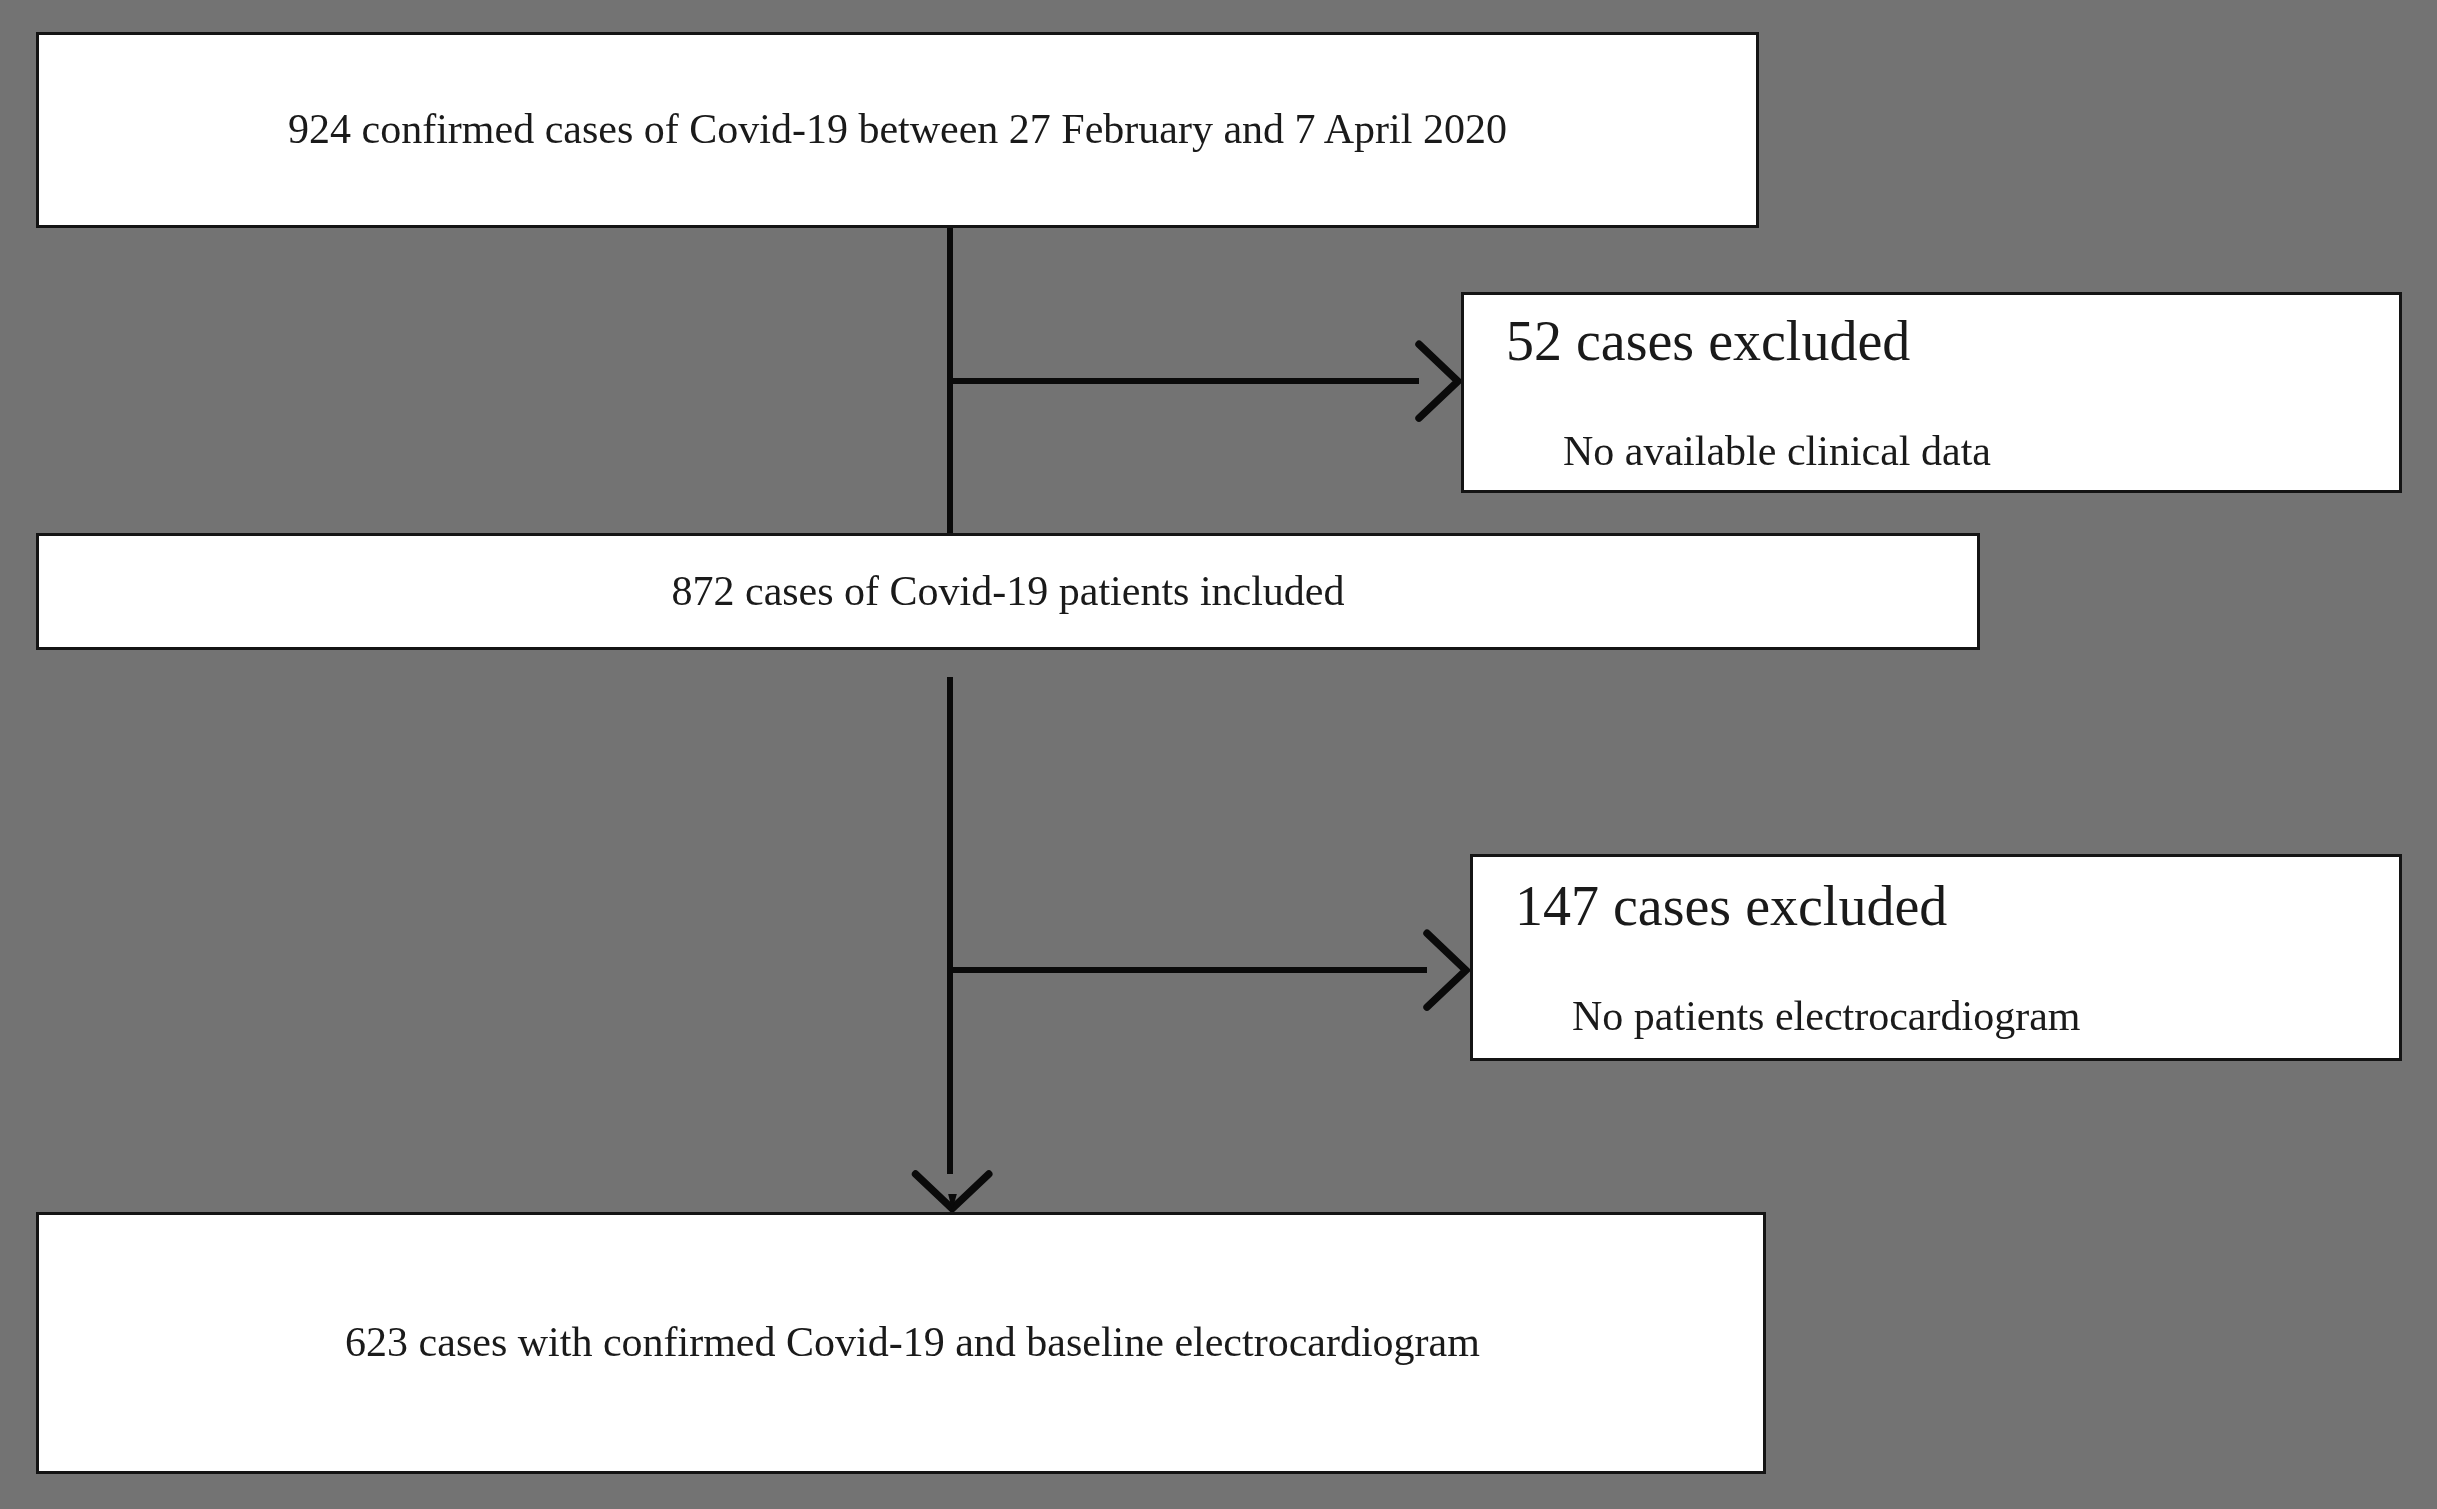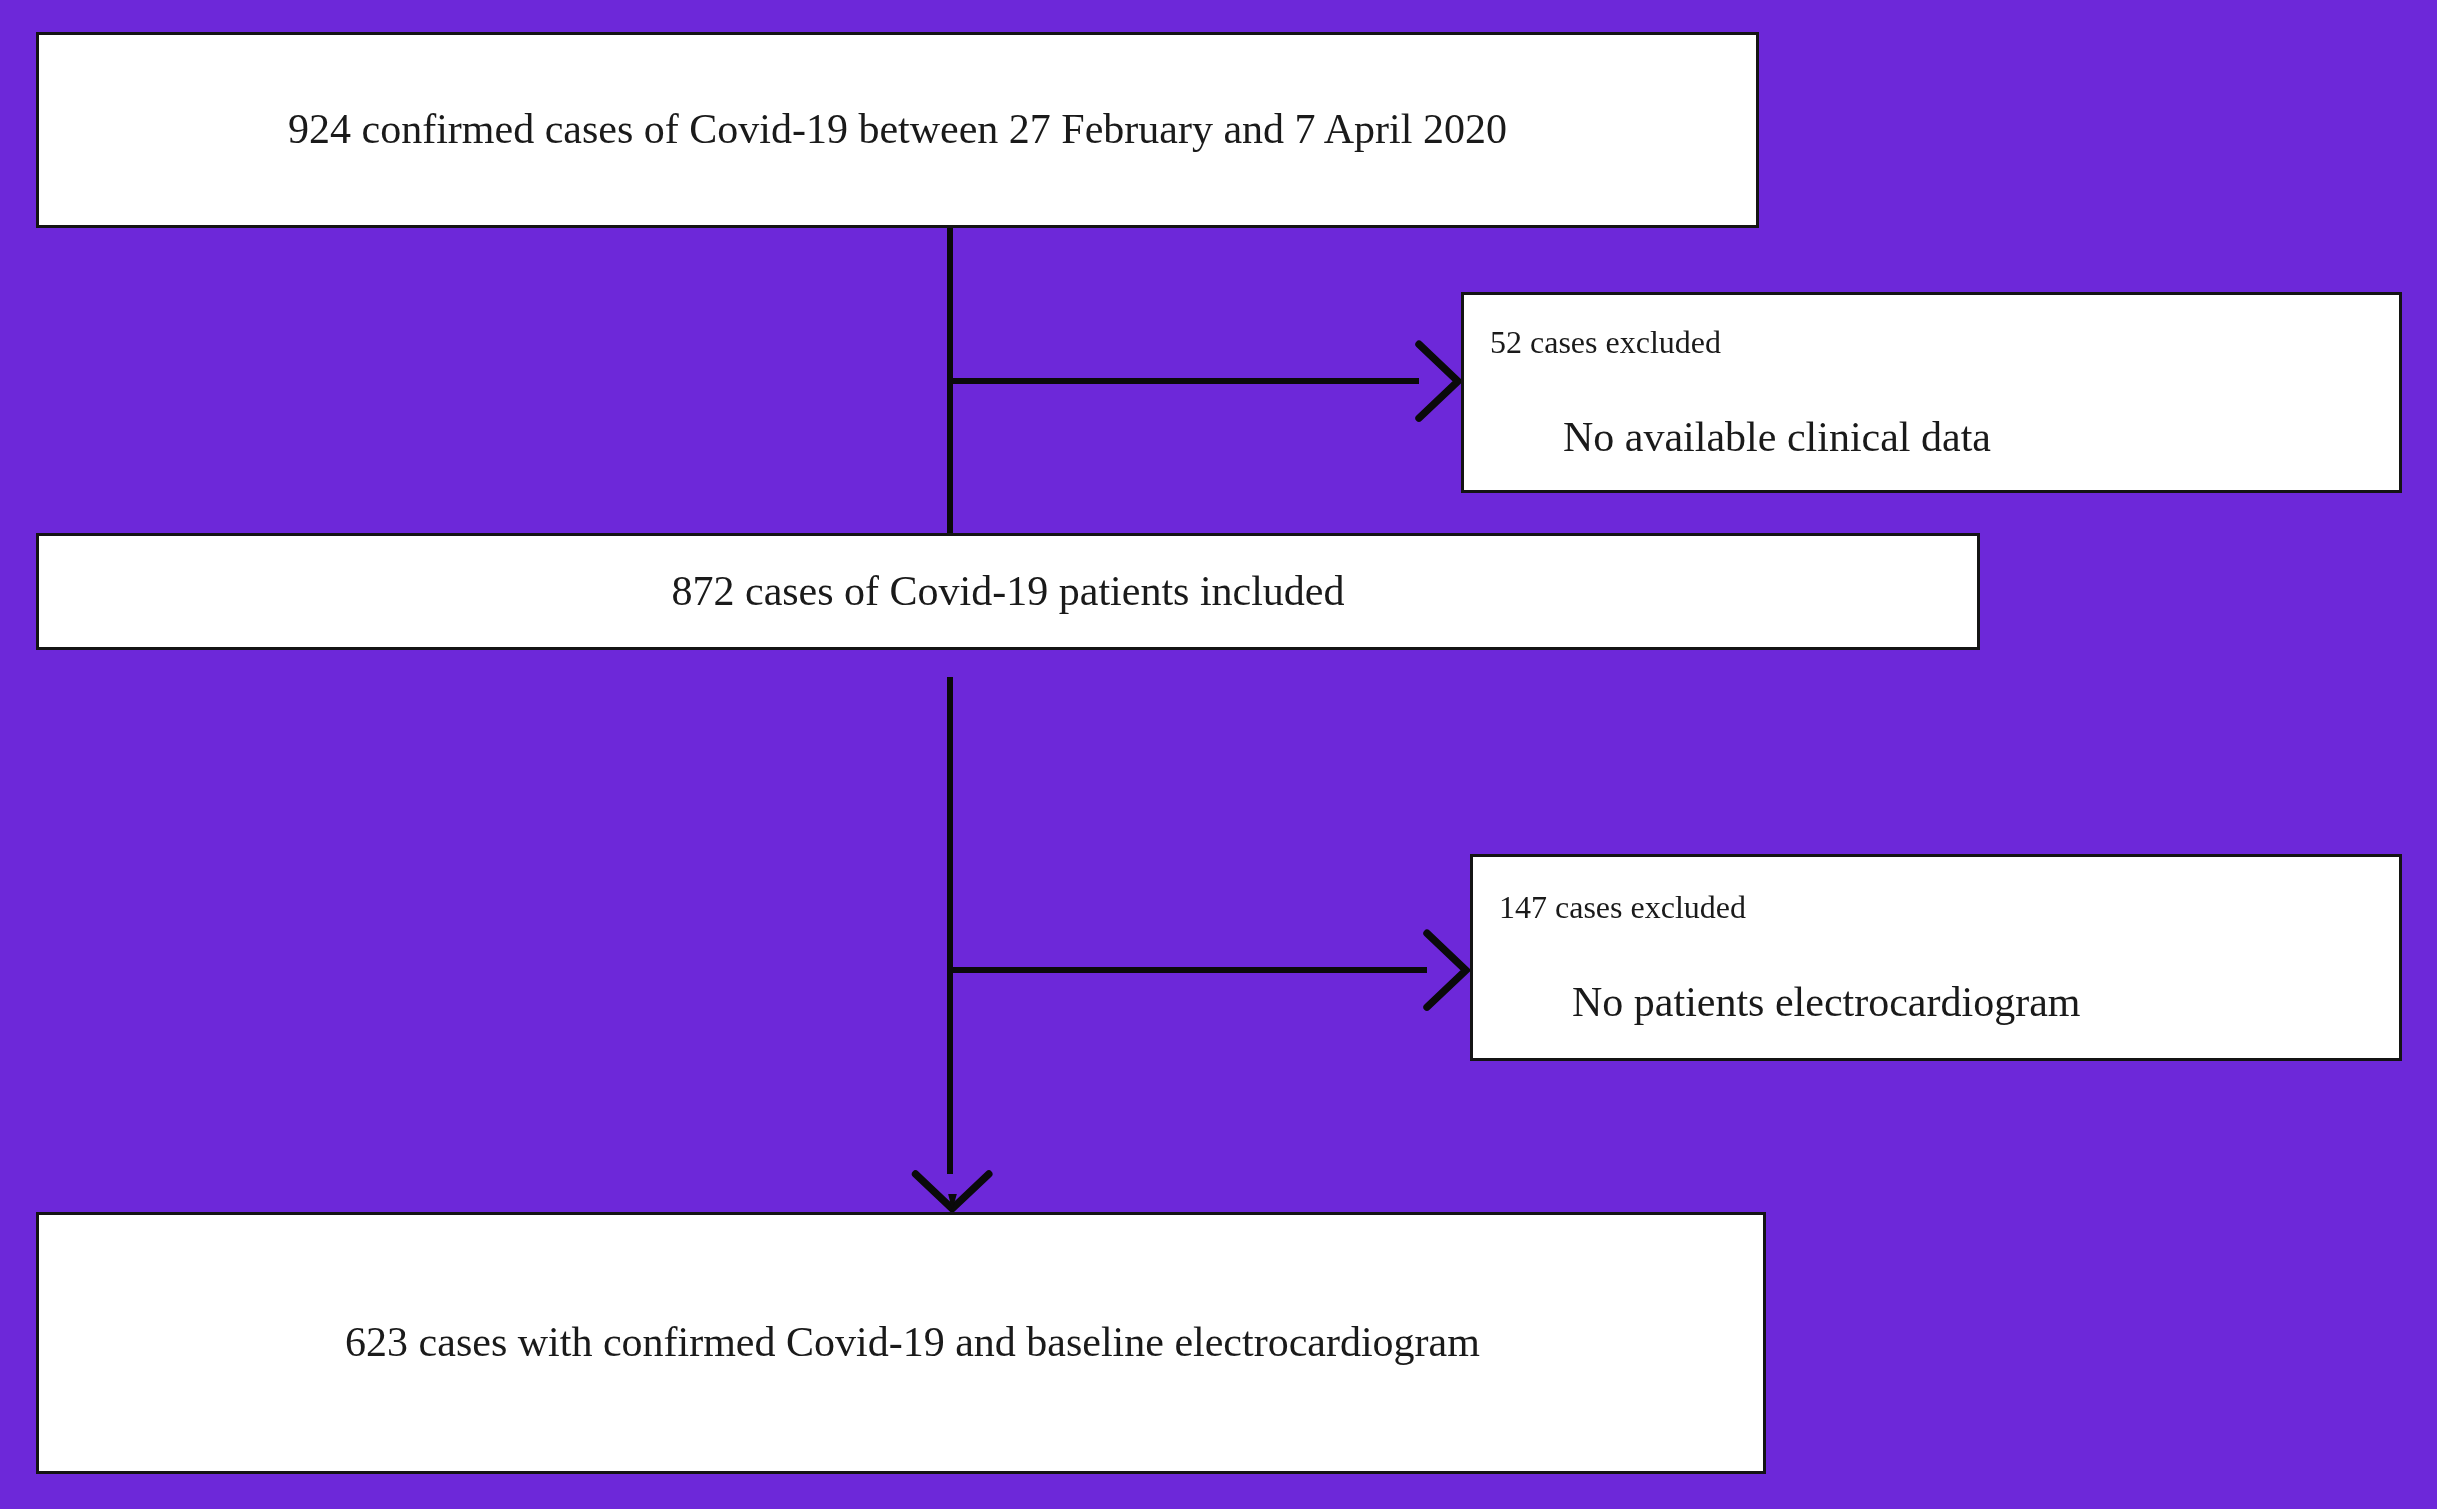--- a/index.html
+++ b/index.html
@@ -5,21 +5,21 @@
 <style>
   html, body {
     margin: 0;
     padding: 0;
     background: #ffffff;
   }
   #canvas {
     position: relative;
     width: 2438px;
     height: 1509px;
-    background: #6d28d9;
+    background: #737373;
     font-family: "Liberation Serif", "DejaVu Serif", serif;
     color: #000000;
     overflow: hidden;
   }
   .flow-box {
     position: absolute;
     box-sizing: border-box;
     border: 3.4px solid #141414;
     background: #ffffff;
     display: flex;
@@ -39,22 +39,22 @@
   
   #box-screened  { left: 36px;  top: 32px;   width: 1723px; height: 196px; }
   #box-included  { left: 36px;  top: 533px;  width: 1944px; height: 117px; }
   #box-final     { left: 36px;  top: 1212px; width: 1730px; height: 262px; padding-left: 23px; }
 
   
   #box-excluded-1 { left: 1461px; top: 292px;  width: 941px; height: 201px; }
   #box-excluded-2 { left: 1470px; top: 854px; width: 932px; height: 207px; }
 
   .excl-line-1 {
-    padding-left: 26px;
-    font-size: 32px;
+    padding-left: 42px;
+    font-size: 56px;
     line-height: 1.2;
     color: #1a1a1a;
     white-space: nowrap;
   }
   .excl-line-2 {
     padding-left: 99px;
     margin-top: 51px;
     font-size: 42px;
     line-height: 1.2;
     color: #1a1a1a;

